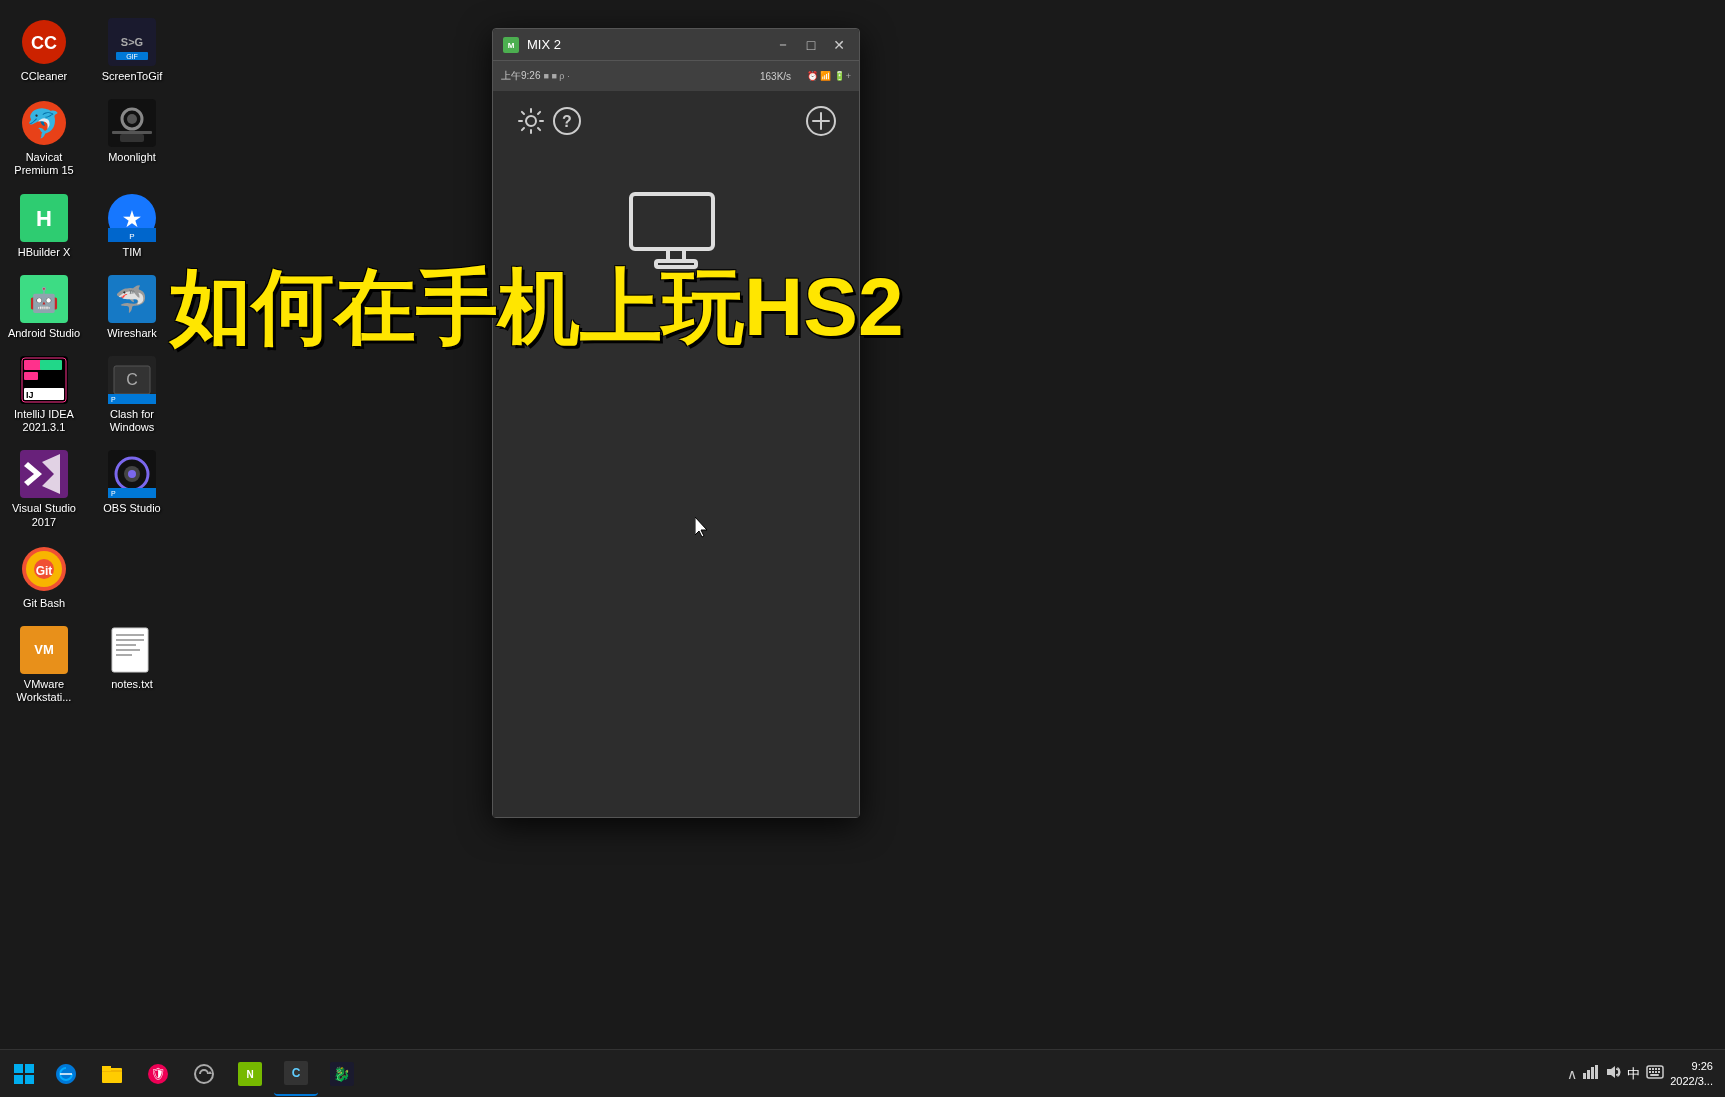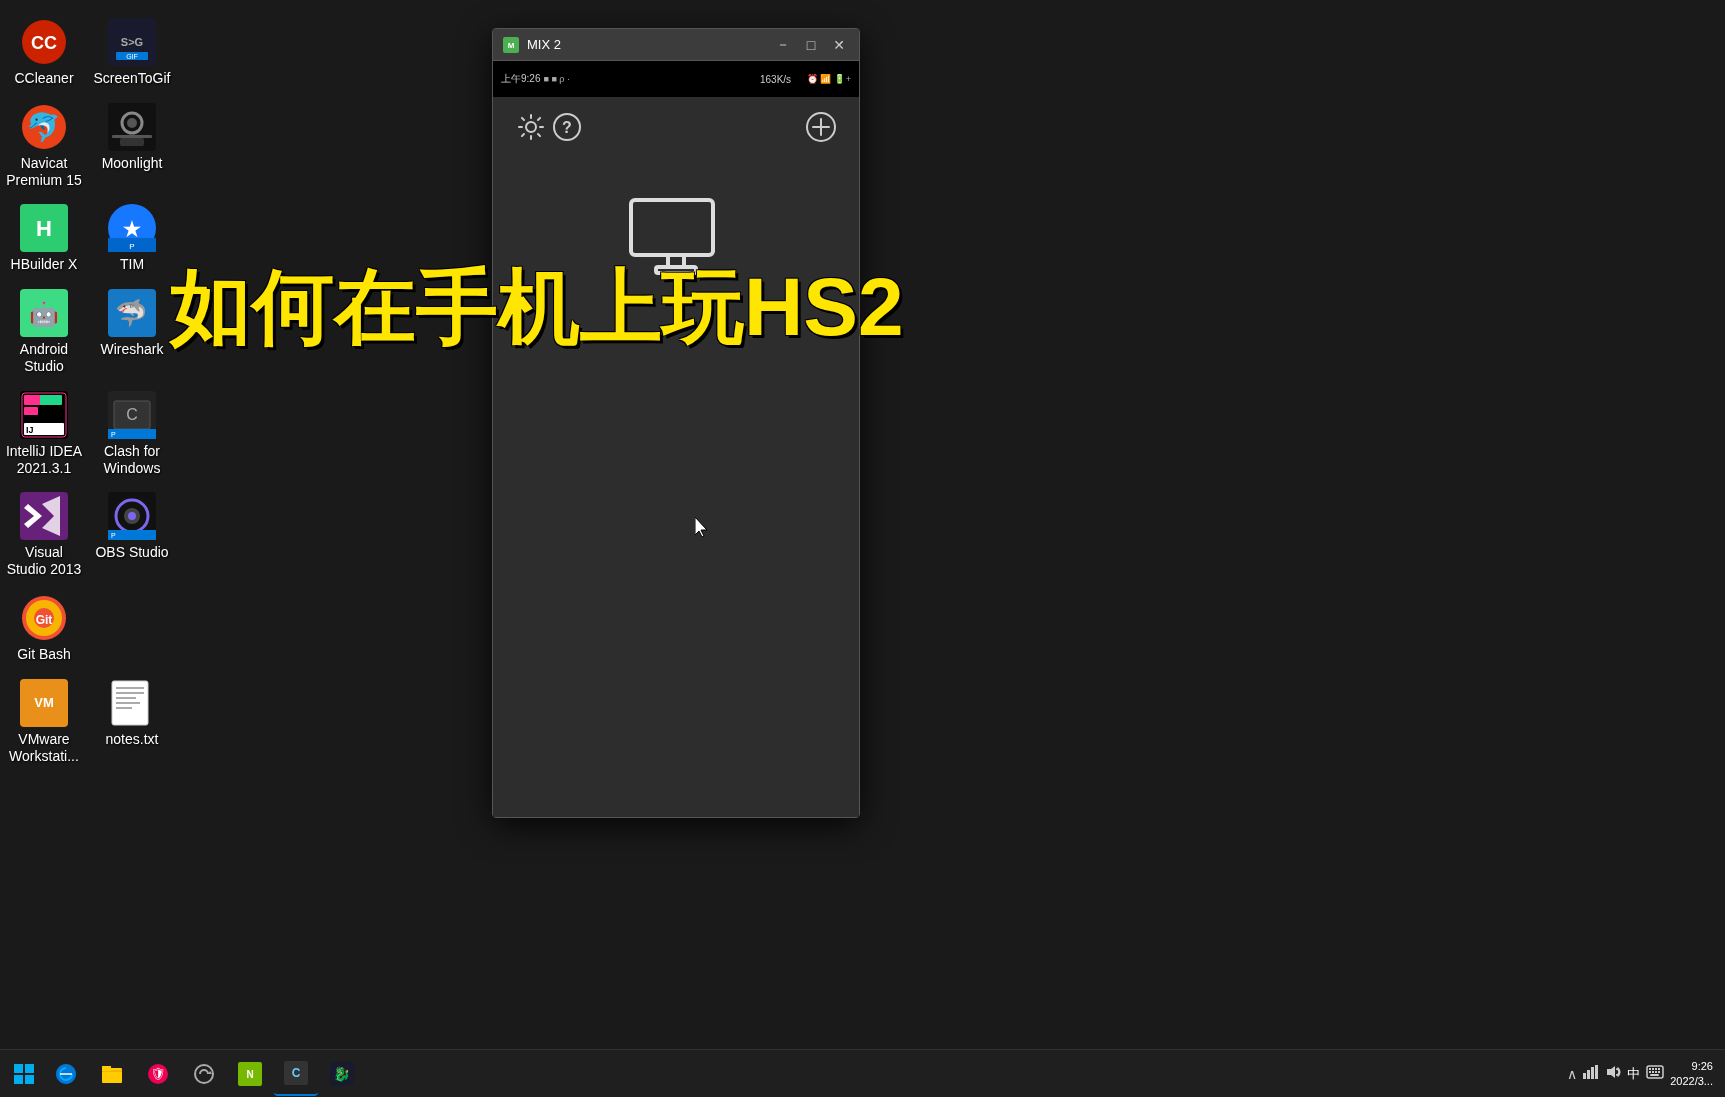--- a/index.html
+++ b/index.html
@@ -52,21 +52,21 @@
       border-radius: 8px;
       display: flex;
       align-items: center;
       justify-content: center;
       font-size: 24px;
       margin-bottom: 4px;
       position: relative;
     }
 
     .icon-label {
-      font-size: 14px;
+      font-size: 11px;
       color: #fff;
       text-align: center;
       text-shadow: 1px 1px 2px #000;
       line-height: 1.2;
       word-break: break-word;
     }
 
     
     .overlay-text {
       position: absolute;
@@ -136,22 +136,22 @@
       display: flex;
       align-items: center;
       justify-content: center;
       cursor: pointer;
       color: #ccc;
       font-size: 14px;
     }
 
     
     .phone-status-bar {
-      height: 36px;
-      background: #000000;
+      height: 30px;
+      background: #404040;
       display: flex;
       align-items: center;
       justify-content: space-between;
       padding: 0 8px;
       font-size: 10px;
       color: #ccc;
     }
 
     .status-left { display: flex; align-items: center; gap: 3px; }
     .status-right { display: flex; align-items: center; gap: 16px; }
@@ -409,21 +409,21 @@
 
   <div class="icon-row">
     <div class="desktop-icon">
       <div class="icon-img">
         <svg width="48" height="48" viewBox="0 0 48 48">
           <rect width="48" height="48" fill="#68217a" rx="4"></rect>
           <polygon points="8,12 22,24 8,36 4,32 14,24 4,16" fill="white"></polygon>
           <polygon points="22,12 40,4 40,44 22,36 34,24" fill="white" opacity="0.8"></polygon>
         </svg>
       </div>
-      <span class="icon-label">Visual Studio 2013</span>
+      <span class="icon-label">Visual Studio 2017</span>
     </div>
     <div class="desktop-icon">
       <div class="icon-img">
         <svg width="48" height="48" viewBox="0 0 48 48">
           <rect width="48" height="48" fill="#111" rx="4"></rect>
           <circle cx="24" cy="24" r="16" fill="none" stroke="#7b68ee" stroke-width="3"></circle>
           <circle cx="24" cy="24" r="8" fill="#444"></circle>
           <circle cx="24" cy="24" r="4" fill="#7b68ee"></circle>
           <rect x="0" y="38" width="48" height="10" fill="#0078d7" rx="0 0 4 4"></rect>
           <text x="3" y="46" fill="white" font-size="7">P</text>

